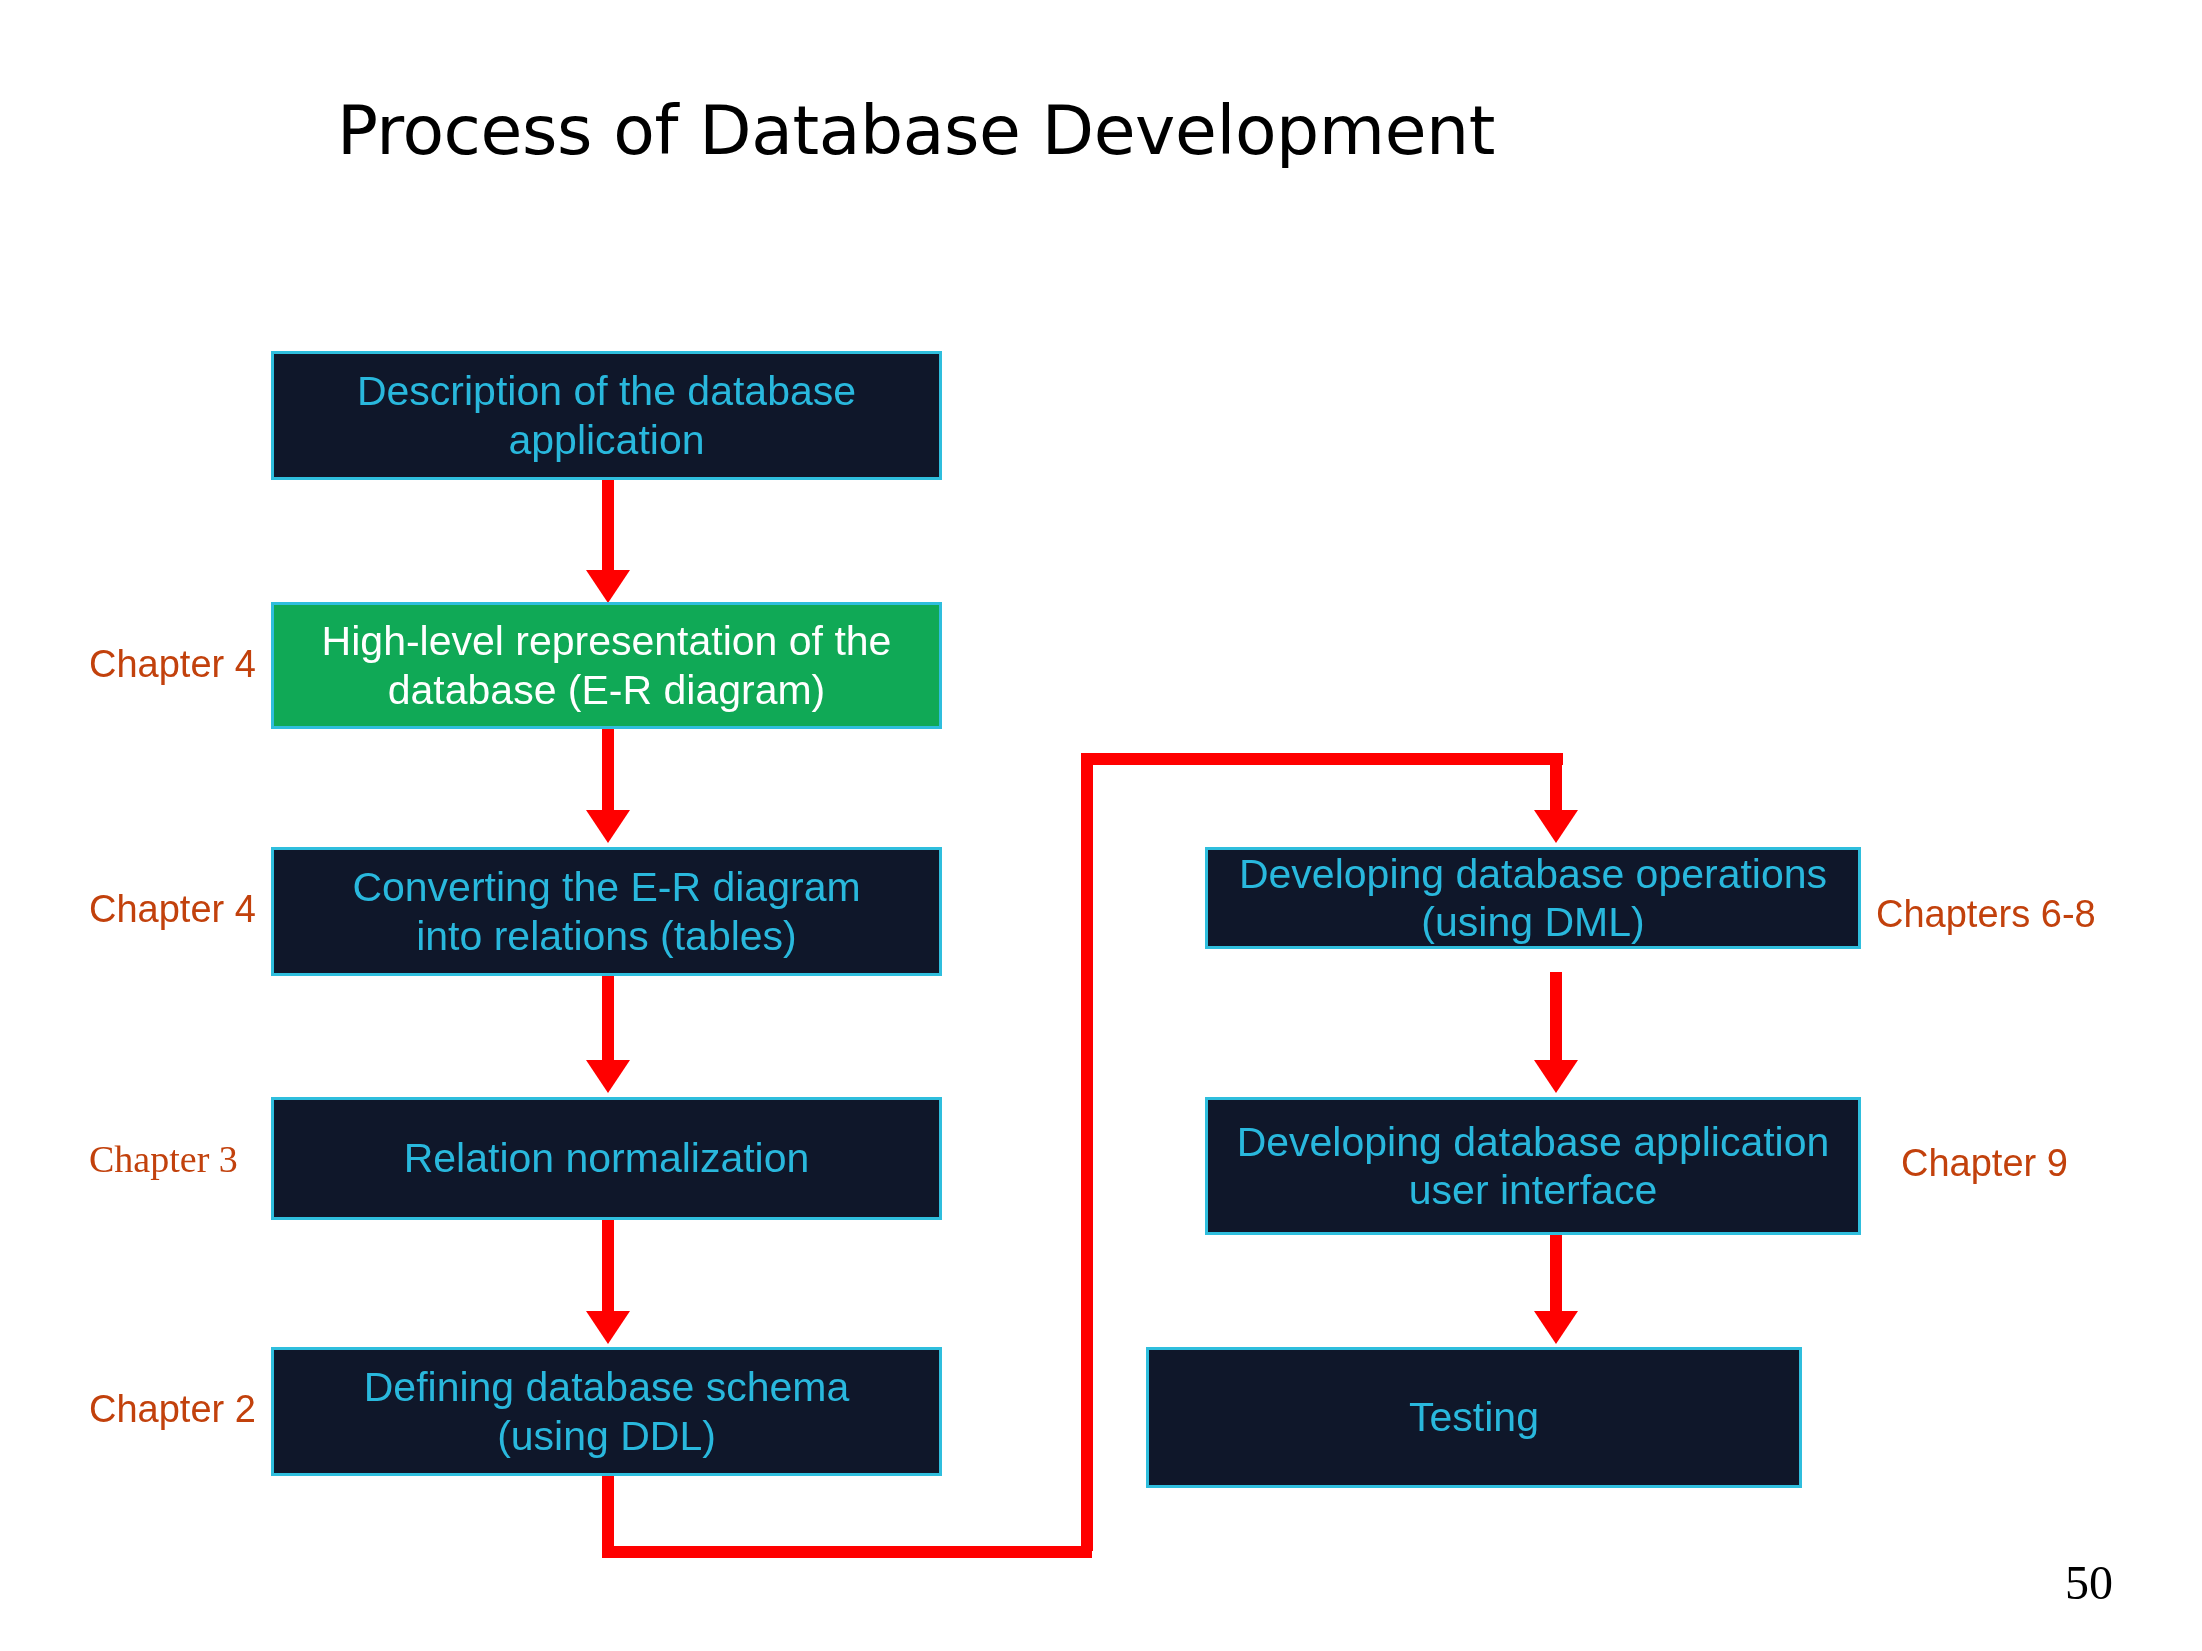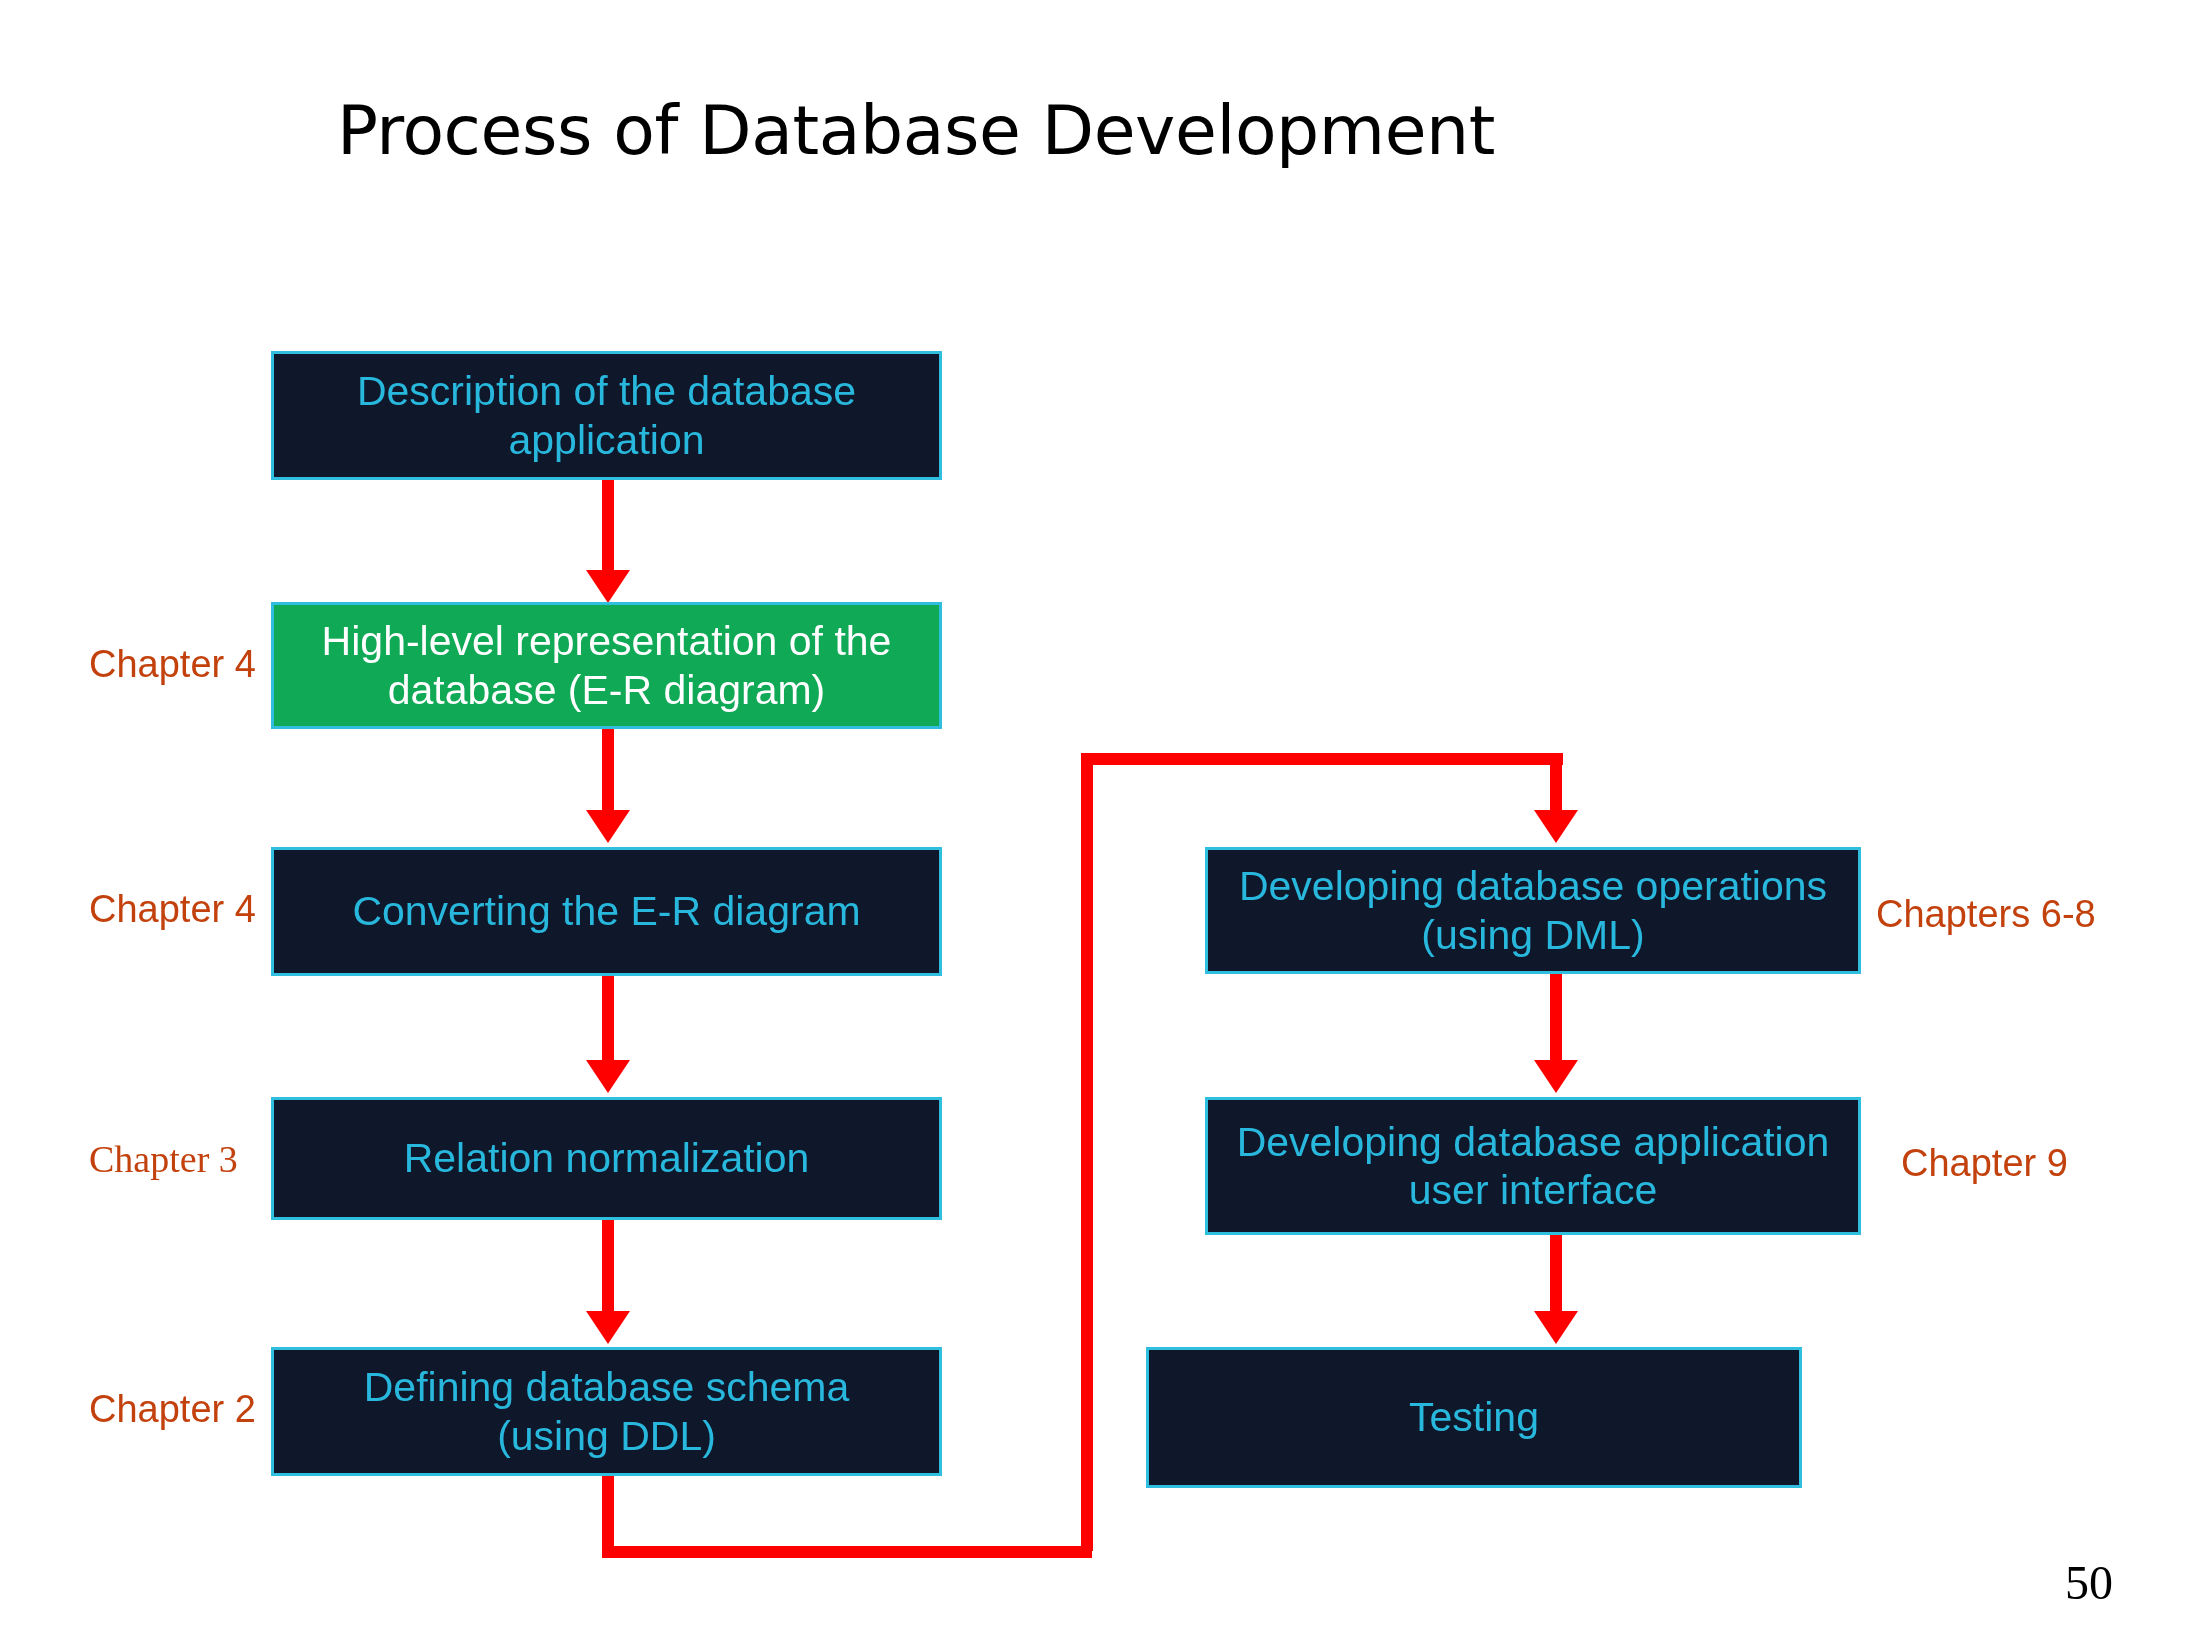--- a/index.html
+++ b/index.html
@@ -114,35 +114,35 @@
   <div class="flow-box yellow" style="left:271px; top:351px; width:671px; height:129px;">
     <span class="box-text"><span>Description of the database</span><br><span>application</span></span>
   </div>
 
   <div class="flow-box green" style="left:271px; top:602px; width:671px; height:127px;">
     <span class="box-text"><span>High-level representation of the</span><br><span>database (E-R diagram)</span></span>
   </div>
   <div class="chapter-label" style="left:89px; top:645px;">Chapter 4</div>
 
   <div class="flow-box yellow" style="left:271px; top:847px; width:671px; height:129px;">
-    <span class="box-text"><span>Converting the E-R diagram</span><br></span>
+    <span class="box-text"><span>Converting the E-R diagram</span><br><span>into relations (tables)</span></span>
   </div>
   <div class="chapter-label" style="left:89px; top:890px;">Chapter 4</div>
 
   <div class="flow-box yellow" style="left:271px; top:1097px; width:671px; height:123px;">
     <span class="box-text">Relation normalization</span>
   </div>
   <div class="chapter-label" style="left:89px; top:1140px;font-family:Liberation Serif, serif;">Chapter 3</div>
 
   <div class="flow-box yellow" style="left:271px; top:1347px; width:671px; height:129px;">
     <span class="box-text"><span>Defining database schema</span><br><span>(using DDL)</span></span>
   </div>
   <div class="chapter-label" style="left:89px; top:1390px;">Chapter 2</div>
 
-  <div class="flow-box yellow" style="left:1205px; top:847px; width:656px; height:127px;">
+  <div class="flow-box yellow" style="left:1205px; top:847px; width:656px; height:102px;">
     <span class="box-text"><span>Developing database operations</span><br><span>(using DML)</span></span>
   </div>
   <div class="chapter-label" style="left:1876px; top:895px;">Chapters 6-8</div>
 
   <div class="flow-box yellow" style="left:1205px; top:1097px; width:656px; height:138px;">
     <span class="box-text"><span>Developing database application</span><br><span>user interface</span></span>
   </div>
   <div class="chapter-label" style="left:1901px; top:1144px;">Chapter 9</div>
 
   <div class="flow-box yellow" style="left:1146px; top:1347px; width:656px; height:141px;justify-content:center;">

